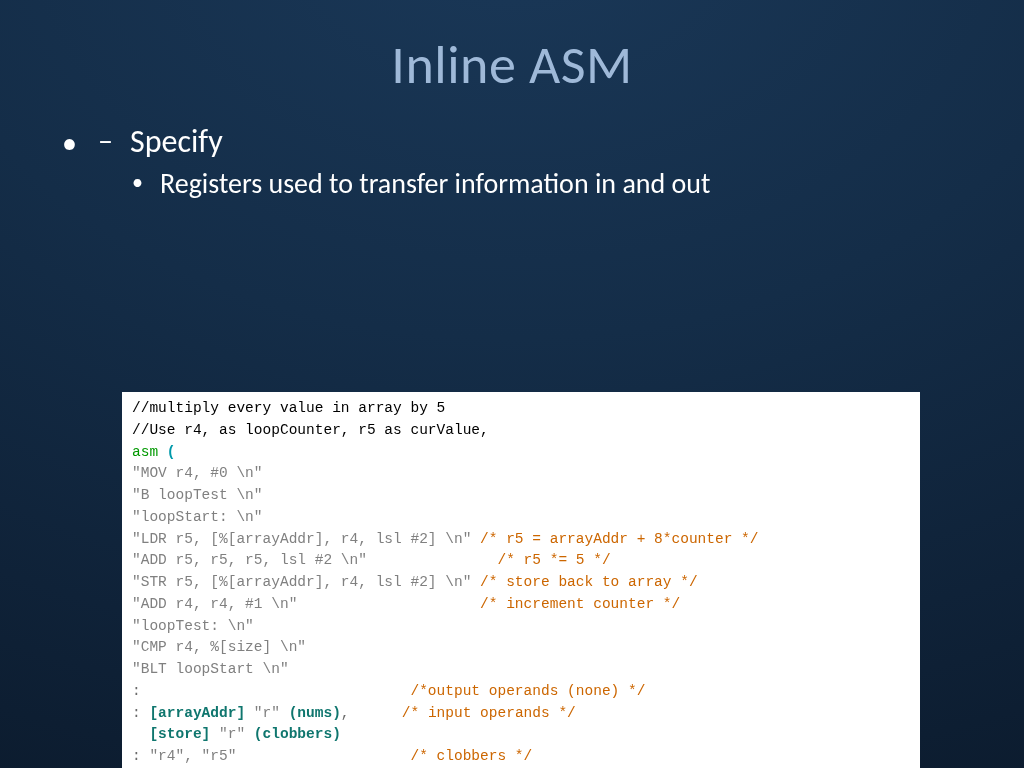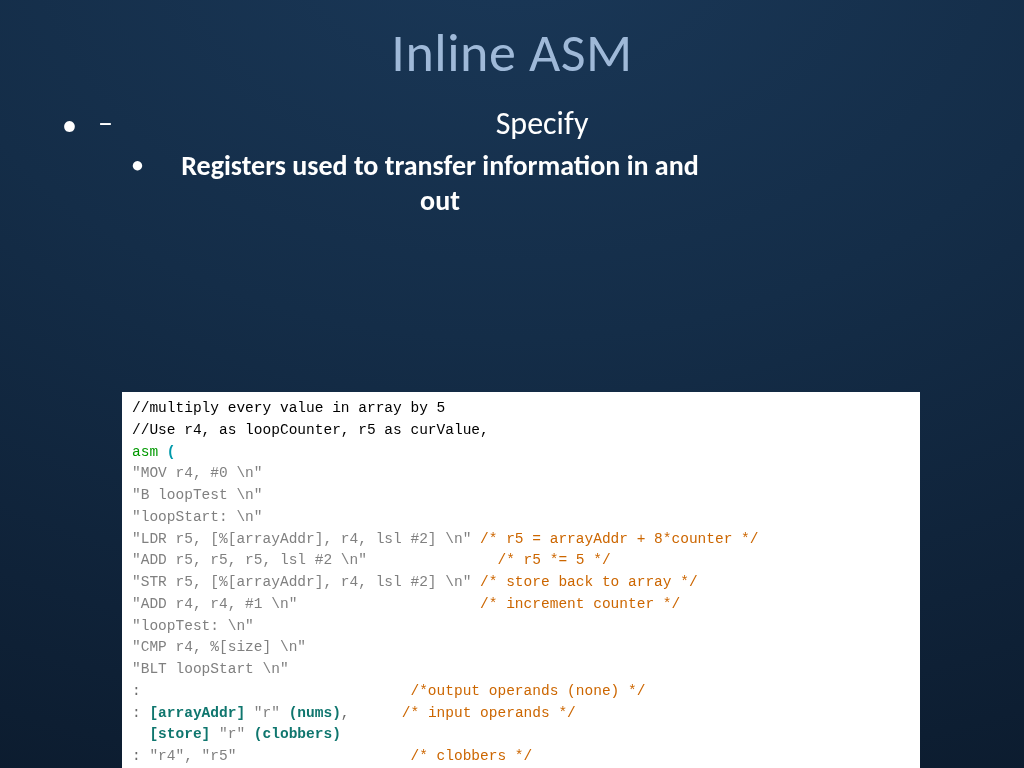--- a/index.html
+++ b/index.html
@@ -16,21 +16,21 @@
     width: 1024px;
     height: 768px;
     position: relative;
     box-sizing: border-box;
   }
   .title {
     text-align: center;
     color: #9fb9d8;
     font-size: 54px;
     font-weight: 400;
-    padding-top: 20px;
+    padding-top: 32px;
     letter-spacing: 0.5px;
   }
   .body {
     padding: 18px 70px 0 62px;
   }
   ul { margin: 0; padding: 0; list-style: none; }
   li { position: relative; }
 
   
   .l1 > li {
@@ -44,21 +44,21 @@
     content: "•";
     position: absolute;
     left: 0;
     top: 0;
     color: #ffffff;
     font-size: 30px;
     line-height: 1.4;
   }
 
   
-  .l2 { margin-top: 0; text-align: center; }
+  .l2 { margin-top: 6px; }
   .l2 > li {
     font-size: 32px;
     color: #ffffff;
     padding-left: 36px;
     margin-bottom: 6px;
     line-height: 1.25;
   }
   .l2 > li::before {
     content: "–";
     position: absolute;
@@ -70,21 +70,20 @@
 
   
   .l3 { margin-top: 4px; }
   .l3 > li {
     font-size: 28px;
     color: #ffffff;
     padding-left: 30px;
     margin-bottom: 4px;
     line-height: 1.25;
     max-width: 560px;
-    font-weight: bold;
   }
   .l3 > li::before {
     content: "•";
     position: absolute;
     left: 2px;
     top: 0;
     color: #ffffff;
     font-size: 22px;
     line-height: 1.5;
   }

